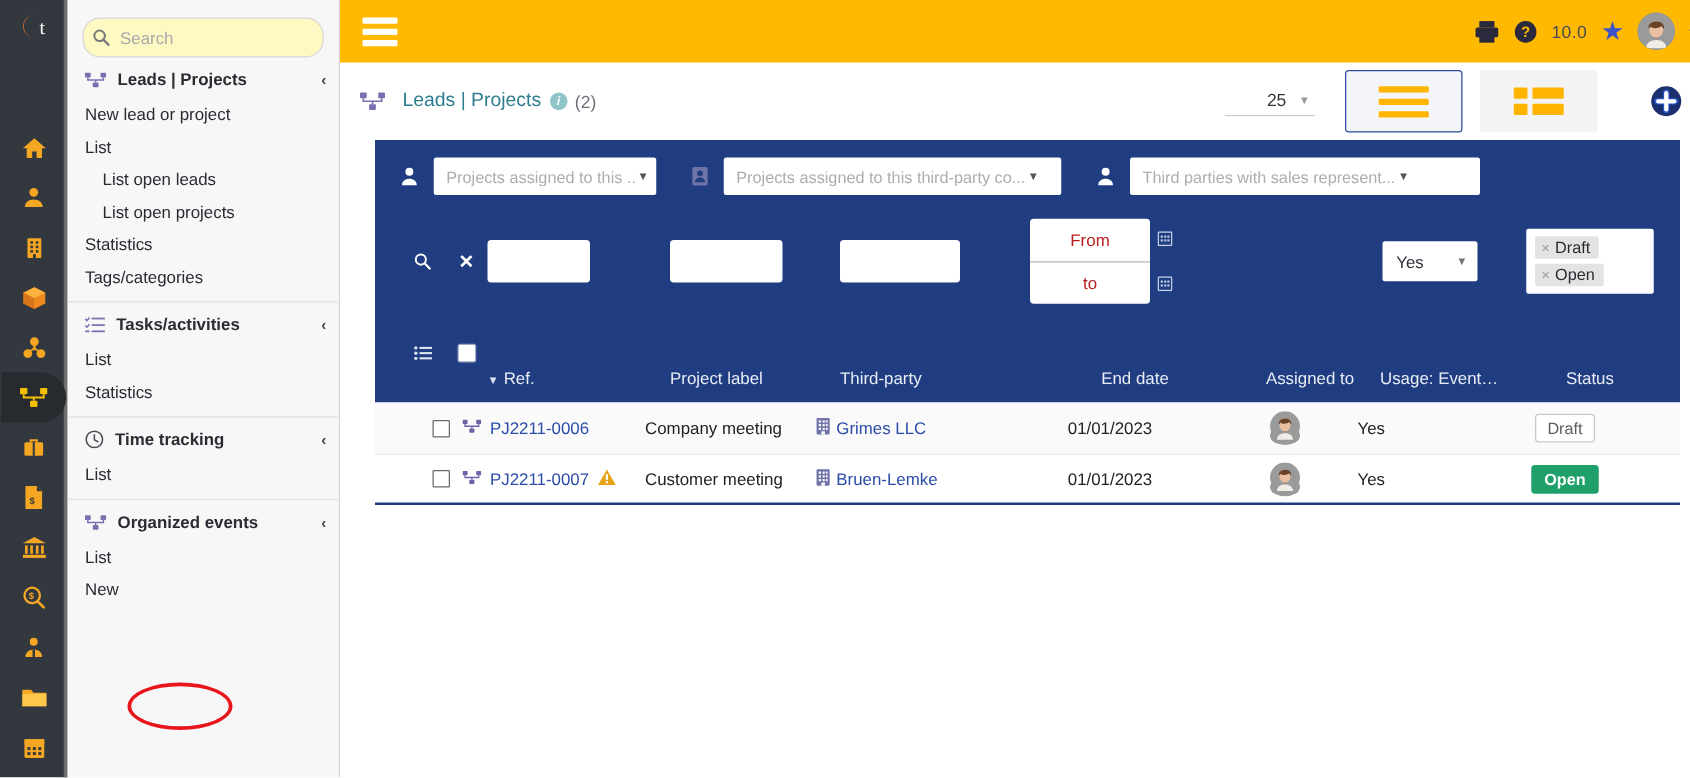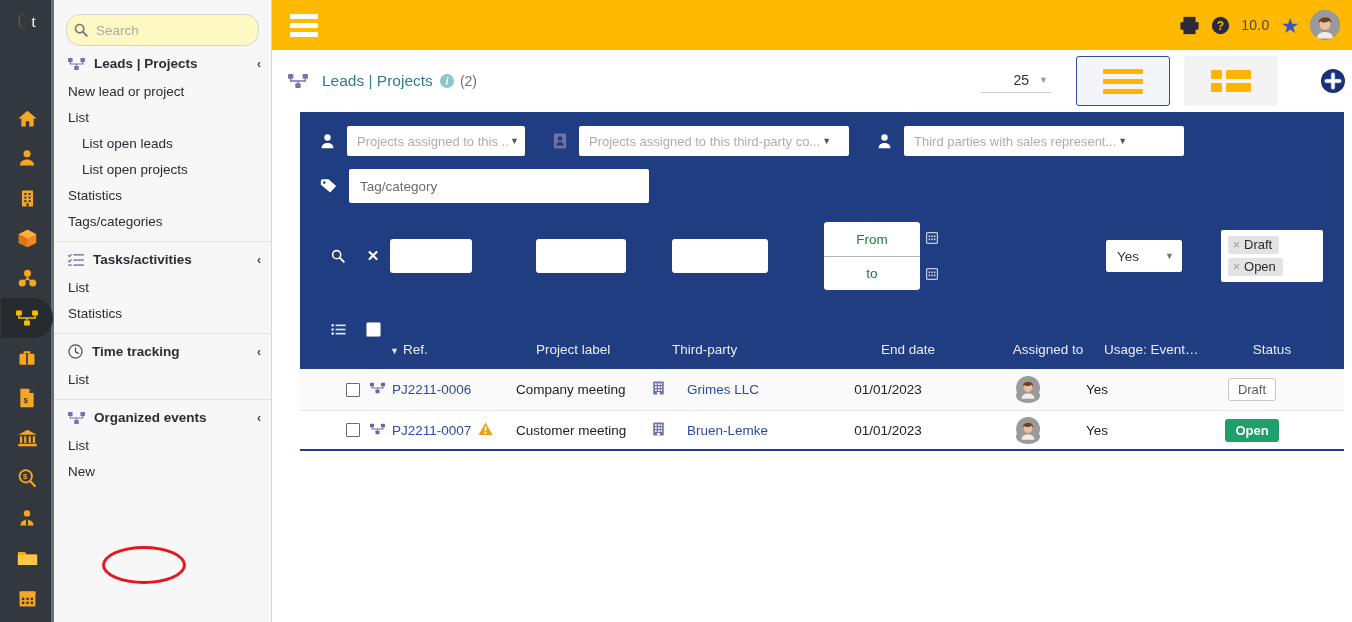--- a/index.html
+++ b/index.html
@@ -180,21 +180,21 @@
     display: grid;
     grid-template-columns: 36px 34px 146px 136px 152px 168px 112px 116px 104px;
     align-items: center;
   }
   .c-sortarrow { color: #dbe2f0; font-size: 9px; margin-right: 4px; }
 
   .datestack { display: flex; align-items: center; }
   .datestack .dcol { background: #fff; border-radius: 3px; width: 96px; }
   .dfield {
     height: 34px; display: flex; align-items: center; justify-content: center;
-    color: #15803d; font-size: 13.5px;
+    color: #b91c1c; font-size: 13.5px;
   }
   .dfield + .dfield { border-top: 1px solid #b5b5b5; }
   .dcal { display: flex; flex-direction: column; gap: 24px; margin-left: 6px; }
   .calico { color: #c9d2e6; display: flex; }
 
   .yesbox {
     background: #fff; border-radius: 2px; height: 32px; width: 76px;
     display: flex; align-items: center; justify-content: space-between;
     padding: 0 8px 0 11px; color: #32323c; font-size: 13.5px;
   }
@@ -215,21 +215,21 @@
   .tbody { border-top: 2px solid #1f3d80; }
   .trow { display: grid; align-items: center; height: 41px; font-size: 13.5px; color: #222; }
   .trow.r0 { background: #fafafa; }
   .trow.r1 { background: #ffffff; border-top: 1px solid #e6e6e6; border-bottom: 2px solid #1f3d80; }
   .cbx {
     width: 14px; height: 14px; border: 1px solid #6b6b6b; background: #fff;
     border-radius: 1px; cursor: pointer;
   }
   .reflink { color: #2a4ca8; display: inline-flex; align-items: center; gap: 7px; }
   .reflink .txt { color: #2a4ca8; }
-  .tplink { color: #2a4ca8; display: inline-flex; align-items: center; gap: 22px; }
+  .tplink { color: #2a4ca8; display: inline-flex; align-items: center; gap: 4px; }
   .avatar-row { width: 24px; height: 24px; border-radius: 50%; overflow: hidden; background: #9a9a9a; }
   .badge-draft {
     border: 1px solid #c7c7c7; color: #5c5c5c; background: #fff;
     border-radius: 3px; padding: 3px 9px; font-size: 13px; display:inline-block;
   }
   .badge-open {
     background: #1fa06a; color: #fff; border-radius: 3px;
     padding: 4px 10px; font-size: 13px; font-weight: bold; display:inline-block;
   }
   .algn-c { justify-self: center; }
@@ -580,31 +580,20 @@
                   <path d="M1.6 19c0-4 3.4-6.4 7.4-6.4s7.4 2.4 7.4 6.4z"></path>
                 </svg>
             </span>
             <div class="fsel" style="width:280px">
               <span class="ph">Third parties with sales represent...</span>
               <span class="dcaret">▼</span>
             </div>
           </div>
         </div>
 
-        <div class="frow">
-          <div class="fitem">
-            <span class="fico">
-              <svg width="17" height="16" viewBox="0 0 20 18" fill="#ffffff">
-                  <path d="M1 3.2A2.2 2.2 0 0 1 3.2 1H10l9 8-7 7.6-11-9z"></path>
-                  <circle cx="5" cy="5" r="1.5" fill="#1f3d80"></circle>
-                </svg>
-            </span>
-            <div class="ftag">Tag/category</div>
-          </div>
-        </div>
 
         <div class="grid critrow" style="padding-top:6px;">
           <div style="display:flex;align-items:center;justify-content:center;height:34px;color:#fff;">
             <svg width="14" height="14" viewBox="0 0 18 18">
                 <circle cx="7.3" cy="7.3" r="5.2" fill="none" stroke="#ffffff" stroke-width="2"></circle>
                 <path d="M11.4 11.4L16.4 16.4" stroke="#ffffff" stroke-width="2.3" stroke-linecap="round"></path>
               </svg>
           </div>
           <div style="display:flex;align-items:center;justify-content:center;height:34px;color:#fff;font-size:15px;font-weight:bold;">✕</div>
 

